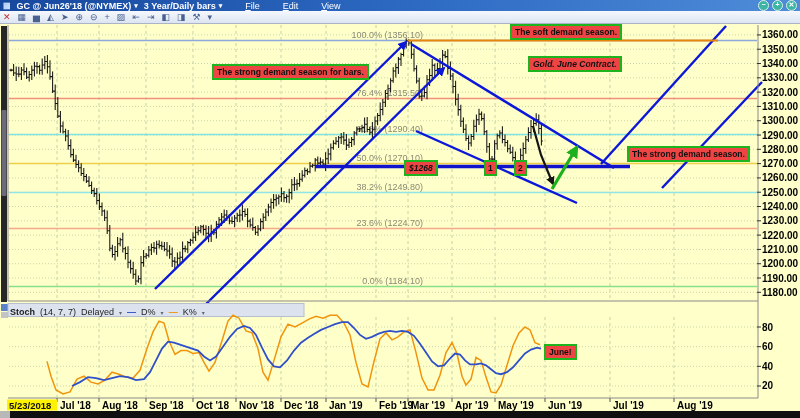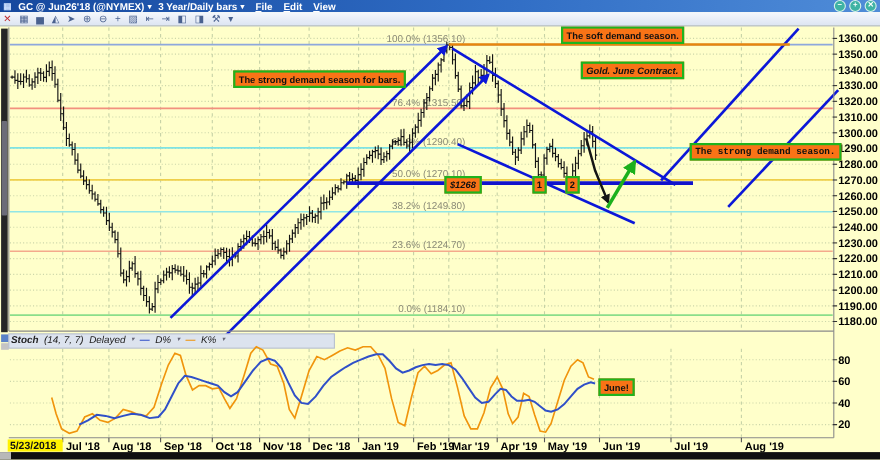--- a/index.html
+++ b/index.html
@@ -5,34 +5,34 @@
   html,body{margin:0;padding:0;background:#888;}
   #app{position:relative;width:800px;height:418px;overflow:hidden;background:#ffffca;
        font-family:"Liberation Sans",sans-serif;}
   #c{position:absolute;left:0;top:0;}
   svg text{font-family:"Liberation Sans",sans-serif;}
   .titlebar{position:absolute;left:0;top:0;width:800px;height:11px;z-index:5;
     background:linear-gradient(90deg,#16489e,#2f6cc4 55%,#4f8cd8);
     color:#fff;font-size:9px;font-weight:bold;display:flex;align-items:center;gap:6px;padding:0 3px;box-sizing:border-box;}
   .titlebar .wicon{font-size:8px;color:#cfe2ff;}
   .titlebar .caret{font-size:7px;margin-left:-3px;}
-  .titlebar .menu{font-weight:bold;margin-left:4px;}
+  .titlebar .menu{font-weight:normal;margin-left:17px;}
   .titlebar .menu u{text-decoration:underline;}
   .winbtns{margin-left:auto;display:flex;gap:3px;}
   .winbtn{width:9px;height:9px;border-radius:50%;background:#3fb3a4;border:1px solid #d8f2ea;
     color:#fff;font-size:7px;line-height:8px;text-align:center;font-weight:bold;}
   .toolbar{position:absolute;left:0;top:11px;width:800px;height:13px;z-index:5;
     background:linear-gradient(#f5f8fd,#dde5f2);border-bottom:1px solid #aab4c6;
     display:flex;align-items:center;gap:7px;padding:0 3px;box-sizing:border-box;font-size:9px;color:#49618f;}
   .tbi{line-height:11px;}
-  .anno{position:absolute;z-index:4;border:2px solid #1eb41e;background:#f97316;color:#111;
+  .anno{position:absolute;z-index:4;border:2px solid #1eb41e;background:#ef4444;color:#111;
     font-size:8.5px;font-weight:bold;line-height:10px;padding:1px 3px;white-space:nowrap;}
   .anno.sm{padding:1px 2px;}
   .stoch-header{position:absolute;left:10px;top:304px;z-index:4;height:16px;display:flex;
-    gap:5px;font-size:9px;color:#222;white-space:nowrap;font-style:italic;}
+    align-items:center;gap:5px;font-size:9px;color:#222;white-space:nowrap;}
   .sh-title{font-weight:bold;}
   .sh-caret{font-size:6px;color:#667;}
   .dash{font-weight:bold;}
 </style>
 </head>
 <body>
 
 <div id="app">
   <svg id="c" width="800" height="418">
       <defs>
@@ -281,19 +281,19 @@
     <span class="sh-caret">▾</span>
     <span class="dash" id="dashK" style="color: rgb(240, 148, 12);">—</span>
     <span>K%</span>
     <span class="sh-caret">▾</span>
   </div>
 
   <div id="annos">
       <div class="anno" style="left: 212px; top: 64px;">The strong demand season for bars.</div>
       <div class="anno" style="left: 510px; top: 24px;">The soft demand season.</div>
       <div class="anno" style="left: 528px; top: 56px; font-style: italic;">Gold. June Contract.</div>
-      <div class="anno" style="left: 627px; top: 130px; font-family: Liberation Mono, monospace;">The strong demand season.</div>
+      <div class="anno" style="left: 627px; top: 146px;">The strong demand season.</div>
       <div class="anno" style="left: 404px; top: 160px; font-style: italic;">$1268</div>
       <div class="anno sm" style="left: 484px; top: 160px;">1</div>
       <div class="anno sm" style="left: 514px; top: 160px;">2</div>
       <div class="anno" style="left: 544px; top: 344px;">June!</div>
     </div>
 </div>
 
 </body></html>

